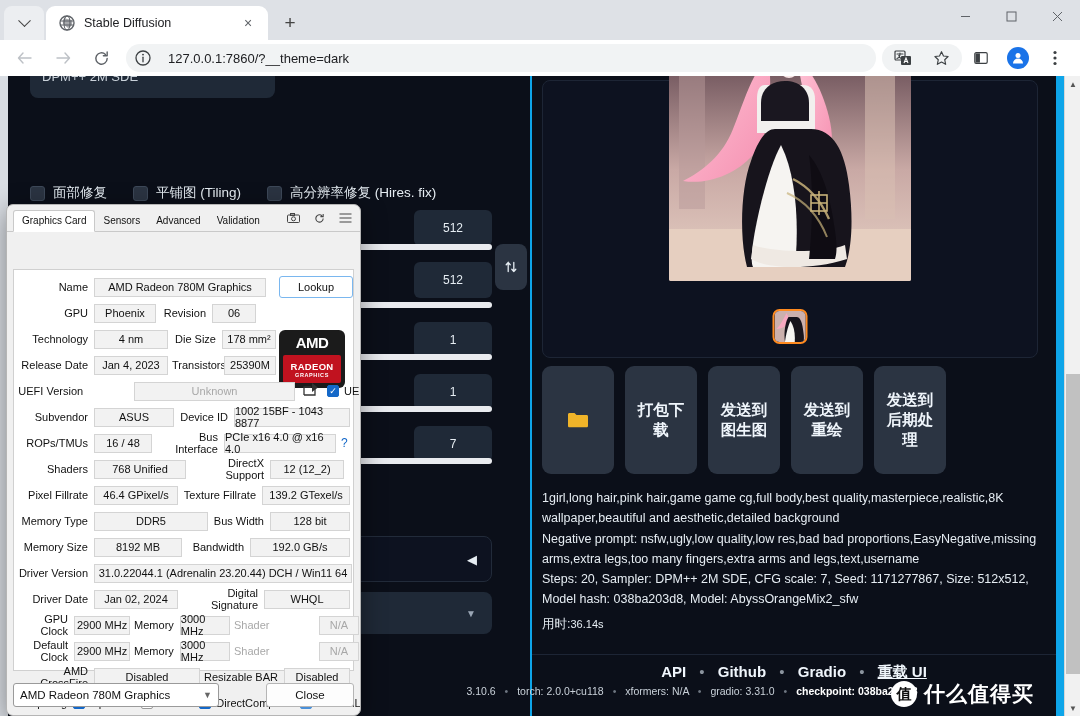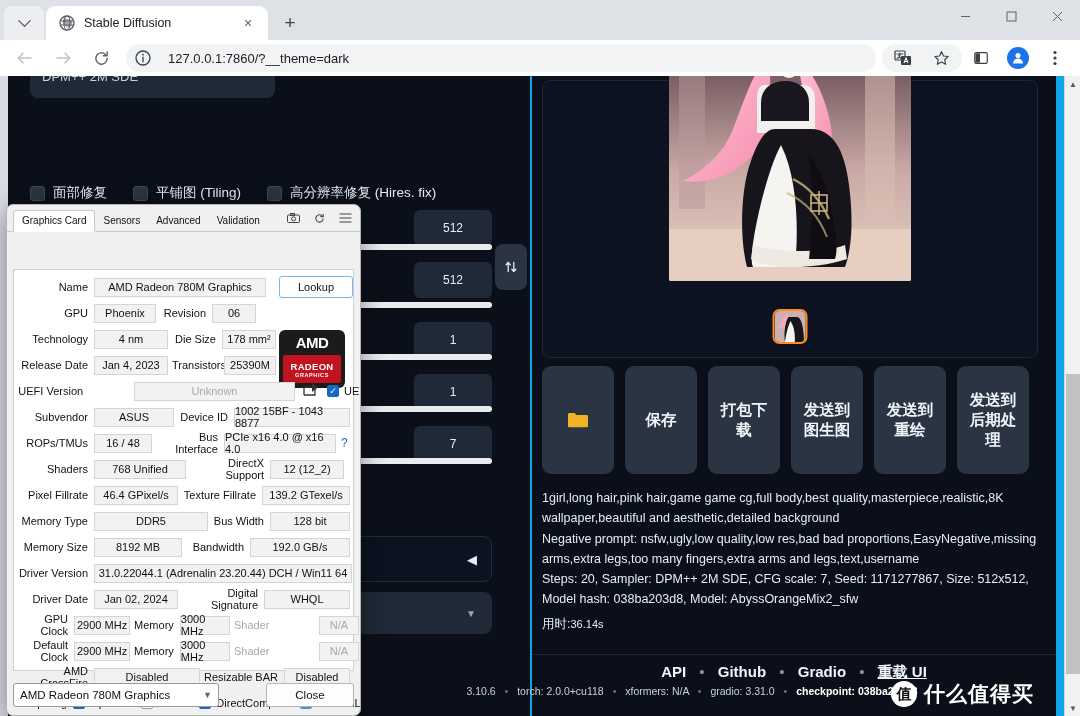--- a/index.html
+++ b/index.html
@@ -422,21 +422,20 @@
           </svg>
         </div>
       </div>
 
       <div class="btnrow">
         <div class="sdbtn icononly">
           <svg width="22" height="18" viewBox="0 0 22 18">
             <path d="M1 3.5c0-1 .6-1.6 1.5-1.6h5l2 2.2h10c1 0 1.5.7 1.5 1.6v9c0 1-.6 1.6-1.5 1.6H2.5C1.6 16.3 1 15.6 1 14.7z" fill="#f0b429"></path>
           </svg>
         </div>
-        <div class="sdbtn">保存</div>
         <div class="sdbtn">打包下载</div>
         <div class="sdbtn">发送到图生图</div>
         <div class="sdbtn">发送到重绘</div>
         <div class="sdbtn">发送到后期处理</div>
       </div>
 
       <div class="infotext">
         <div>1girl,long hair,pink hair,game game cg,full body,best quality,masterpiece,realistic,8K wallpaper,beautiful and aesthetic,detailed background</div>
         <div>Negative prompt: nsfw,ugly,low quality,low res,bad bad proportions,EasyNegative,missing arms,extra legs,too many fingers,extra arms and legs,text,username</div>
         <div>Steps: 20, Sampler: DPM++ 2M SDE, CFG scale: 7, Seed: 1171277867, Size: 512x512, Model hash: 038ba203d8, Model: AbyssOrangeMix2_sfw</div>

